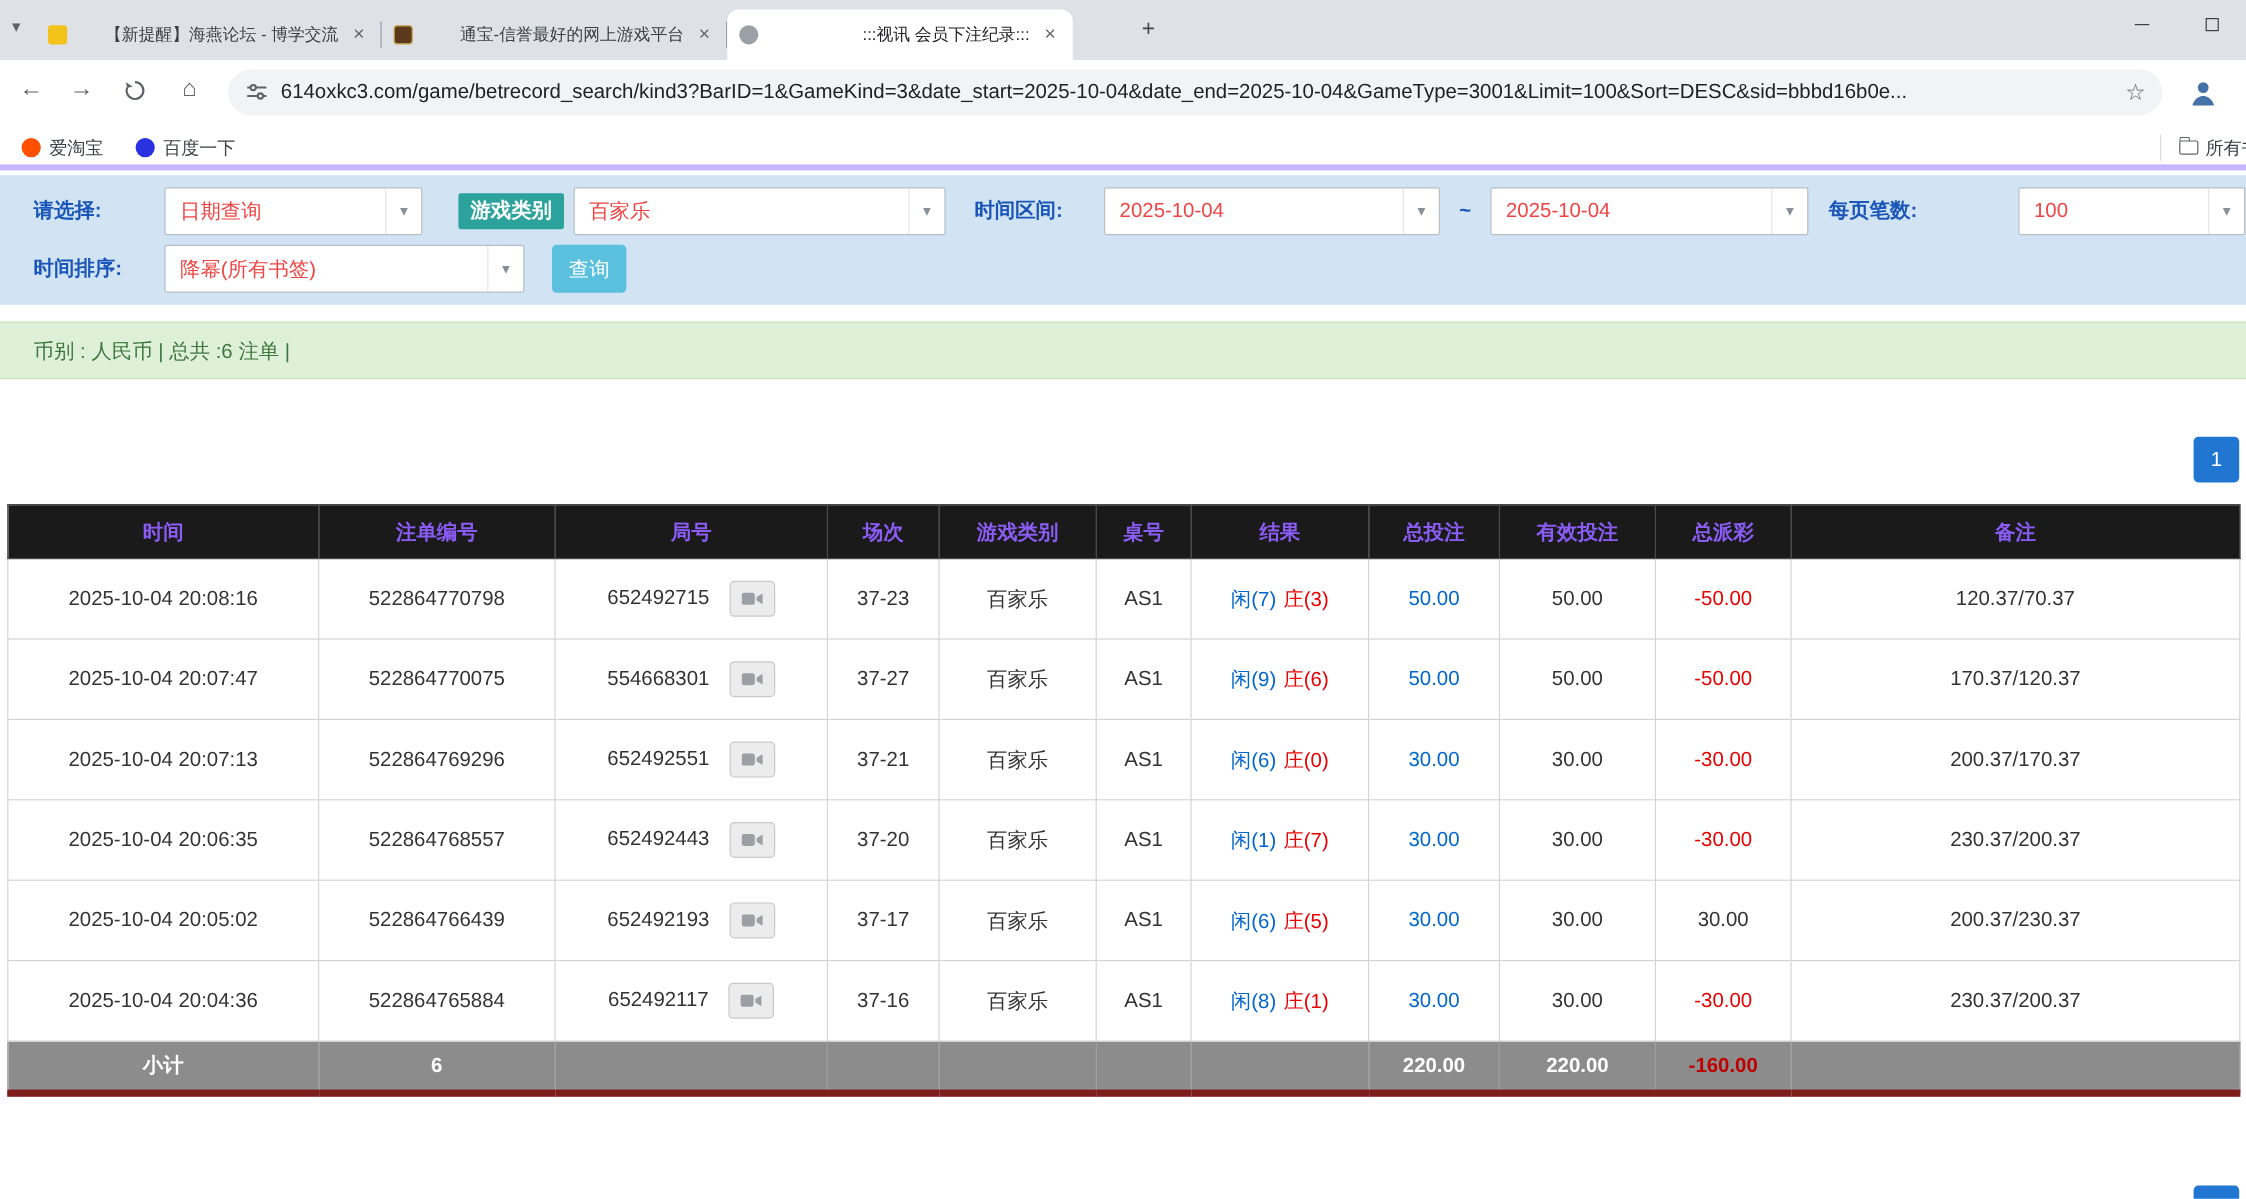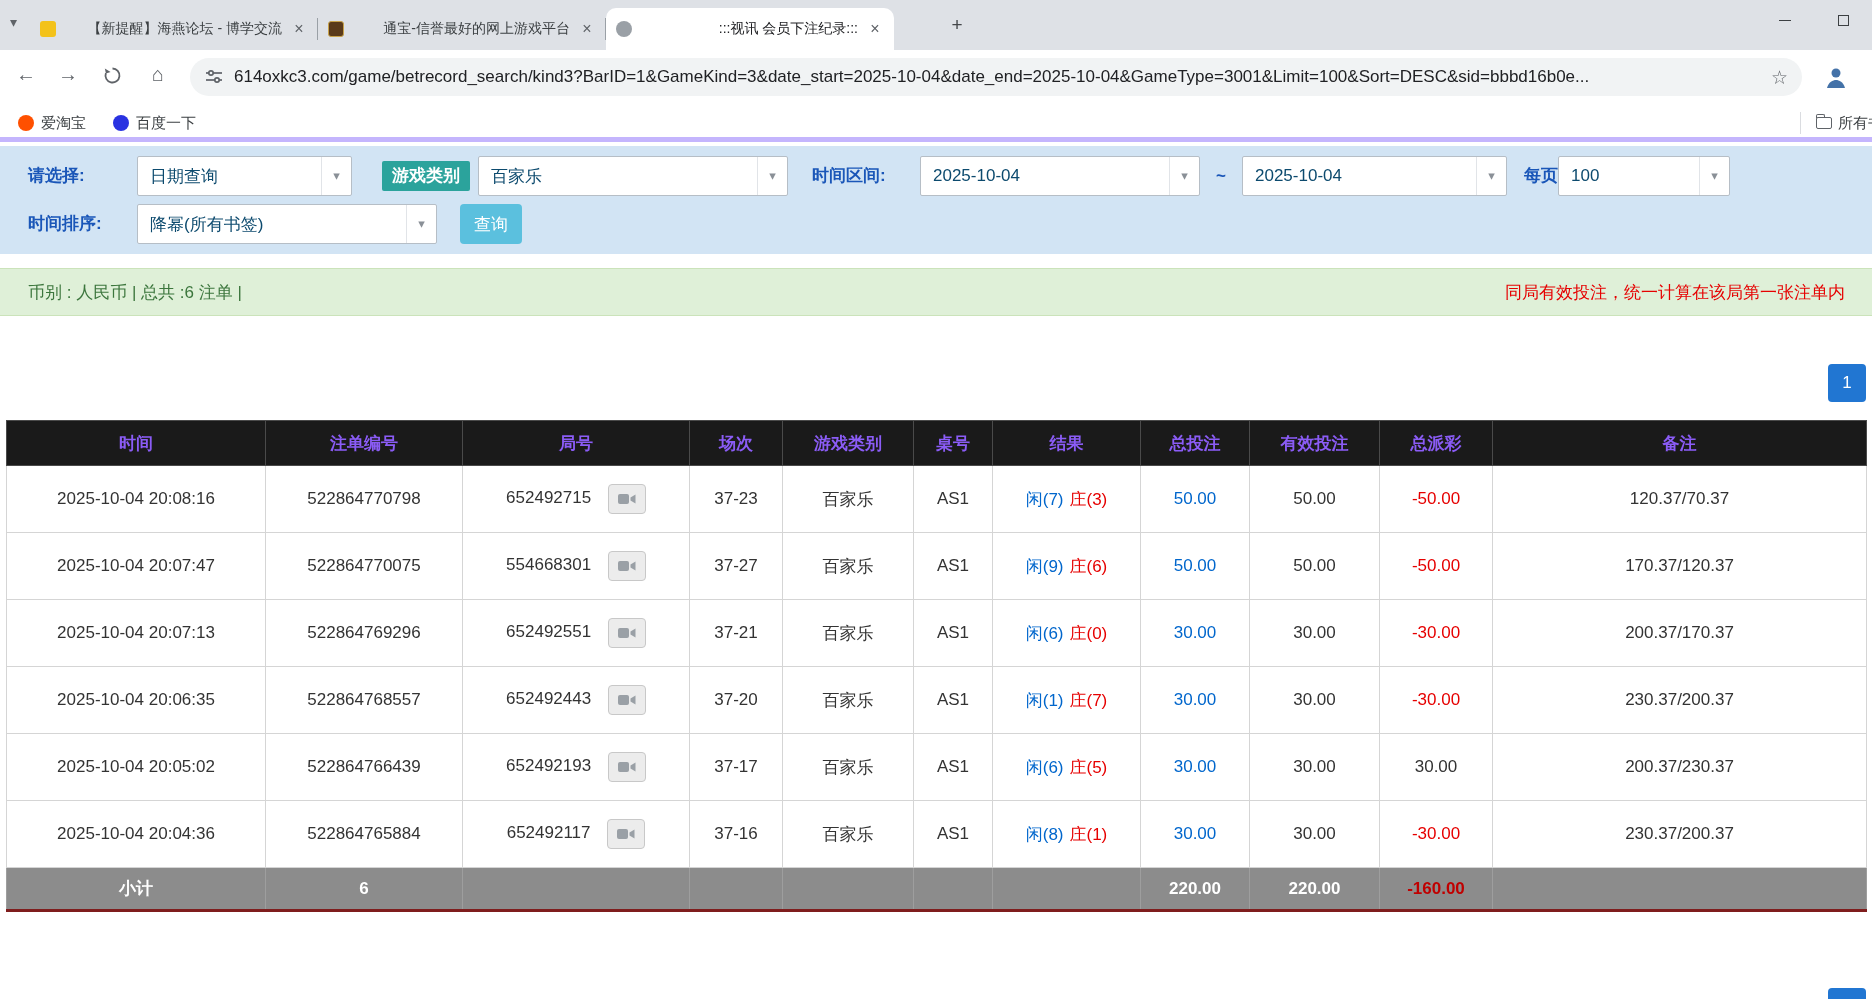--- a/index.html
+++ b/index.html
@@ -41,41 +41,41 @@
   .bm-baidu { background:#2932e1; }
   .bm-sep { position:absolute; left:1800px; top:8px; width:1px; height:22px; background:#dadce0; }
   .bm-folder { position:absolute; left:1816px; top:0; height:38px; display:flex; align-items:center; gap:6px; font-size:15px; color:#3c4043; white-space:nowrap; cursor:pointer; }
   .folder-glyph { width:16px; height:12px; border:1.5px solid #5f6368; border-radius:2px; position:relative; }
   .folder-glyph:before { content:""; position:absolute; left:-1px; top:-4px; width:7px; height:3px; border:1.5px solid #5f6368; border-bottom:none; border-radius:2px 2px 0 0; }
 
   
   .filter-panel { position:absolute; top:146px; left:0; width:100%; height:108px; background:#d2e4f4; }
   .f-lbl { position:absolute; height:40px; line-height:40px; font-size:17px; font-weight:bold; color:#1a56b8; }
   .dd { position:absolute; height:40px; background:#fff; border:1px solid #b6bec6; border-radius:2px; display:flex; align-items:center; cursor:pointer; }
-  .dd-text { flex:1; padding:0 12px; font-size:17px; color:#0c4a6e; white-space:nowrap; overflow:hidden; }
+  .dd-text { flex:1; padding:0 12px; font-size:17px; color:#ef4444; white-space:nowrap; overflow:hidden; }
   .dd-arrow { width:30px; text-align:center; color:#8a9097; font-size:13px; border-left:1px solid #e1e4e8; line-height:38px; }
   .f-chip { position:absolute; left:382px; top:15px; height:30px; line-height:30px; padding:0 10px; background:#2ba39c; color:#fff; font-size:17px; font-weight:bold; border-radius:2px; }
   .f-tilde { position:absolute; left:1216px; top:10px; height:40px; line-height:40px; color:#1a56b8; font-size:17px; font-weight:bold; }
   .f-btn { position:absolute; left:460px; top:58px; width:62px; height:40px; background:#5bc0de; color:#fff; font-size:17px; border:none; border-radius:4px; cursor:pointer; }
 
   
   .summary-bar { position:absolute; top:268px; left:0; width:100%; height:48px; background:#dff0d8; border-top:1px solid #cbe3ba; border-bottom:1px solid #cbe3ba; }
   .sum-left { position:absolute; left:28px; top:0; height:48px; line-height:48px; font-size:17px; color:#3c763d; }
   .sum-right { position:absolute; right:27px; top:0; height:48px; line-height:48px; font-size:17px; color:#e60000; }
 
   
   .page-btn { position:absolute; left:1828px; top:364px; width:38px; height:38px; background:#2176d2; color:#fff; border-radius:4px; font-size:17px; display:flex; align-items:center; justify-content:center; cursor:pointer; }
   .page-btn-partial { position:absolute; left:1828px; top:988px; width:38px; height:24px; background:#2176d2; border-radius:4px; cursor:pointer; }
 
   
   .bet-table { position:absolute; top:420px; left:6px; width:1860px; border-collapse:collapse; table-layout:fixed; font-size:17px; color:#333; }
   .bet-table th { background:#1a1a1a; color:#8b5cf6; font-weight:bold; height:45px; border:1px solid #4a4a4a; text-align:center; }
   .bet-table tbody td { background:#fff; border:1px solid #d5d5d5; height:67px; text-align:center; vertical-align:middle; }
   .bet-table tr.footer td { background:#8c8c8c; color:#fff; font-weight:bold; height:43px; border:1px solid #9e9e9e; }
-  .bet-table tr.subtotal td { border-bottom:3px solid #7f1d1d; }
+  .bet-table tr.subtotal td { border-bottom:6px solid #7f1d1d; }
   .res-p { color:#0066cc; margin-right:6px; }
   .res-b { color:#e60000; }
   .total-bet-link { color:#0066cc; text-decoration:none; cursor:pointer; }
   td.payout.neg { color:#e60000; }
   tr.footer td.payout { color:#c00000; }
   .replay-btn { display:inline-flex; align-items:center; justify-content:center; width:38px; height:30px; background:#ececec; border:1px solid #c8c8c8; border-radius:4px; margin-left:12px; vertical-align:middle; cursor:pointer; }
 </style>
 </head>
 <body>
 
@@ -172,35 +172,34 @@
     <div class="dd" style="left:920px; top:10px; width:280px">
       <span class="dd-text">2025-10-04</span>
       <span class="dd-arrow">▾</span>
     </div>
     <span class="f-tilde">~</span>
     <div class="dd" style="left:1242px; top:10px; width:265px">
       <span class="dd-text">2025-10-04</span>
       <span class="dd-arrow">▾</span>
     </div>
     <span class="f-lbl" style="left:1524px; top:10px">每页笔数:</span>
-    <div class="dd" style="left:1558px; top:10px; width:172px">
+    <div class="dd" style="left:1682px; top:10px; width:189px">
       <span class="dd-text">100</span>
       <span class="dd-arrow">▾</span>
     </div>
     <span class="f-lbl" style="left:28px; top:58px">时间排序:</span>
     <div class="dd" style="left:137px; top:58px; width:300px">
       <span class="dd-text">降幂(所有书签)</span>
       <span class="dd-arrow">▾</span>
     </div>
     <button class="f-btn">查询</button>
   </div>
 
   <div class="summary-bar">
     <span class="sum-left">币别 : 人民币 | 总共 :6 注单 |</span>
-    <span class="sum-right">同局有效投注，统一计算在该局第一张注单内</span>
   </div>
 
   <div class="page-btn">1</div>
 
   <table class="bet-table">
     <colgroup>
       <col style="width:259px">
         <col style="width:197px">
         <col style="width:227px">
         <col style="width:93px">

